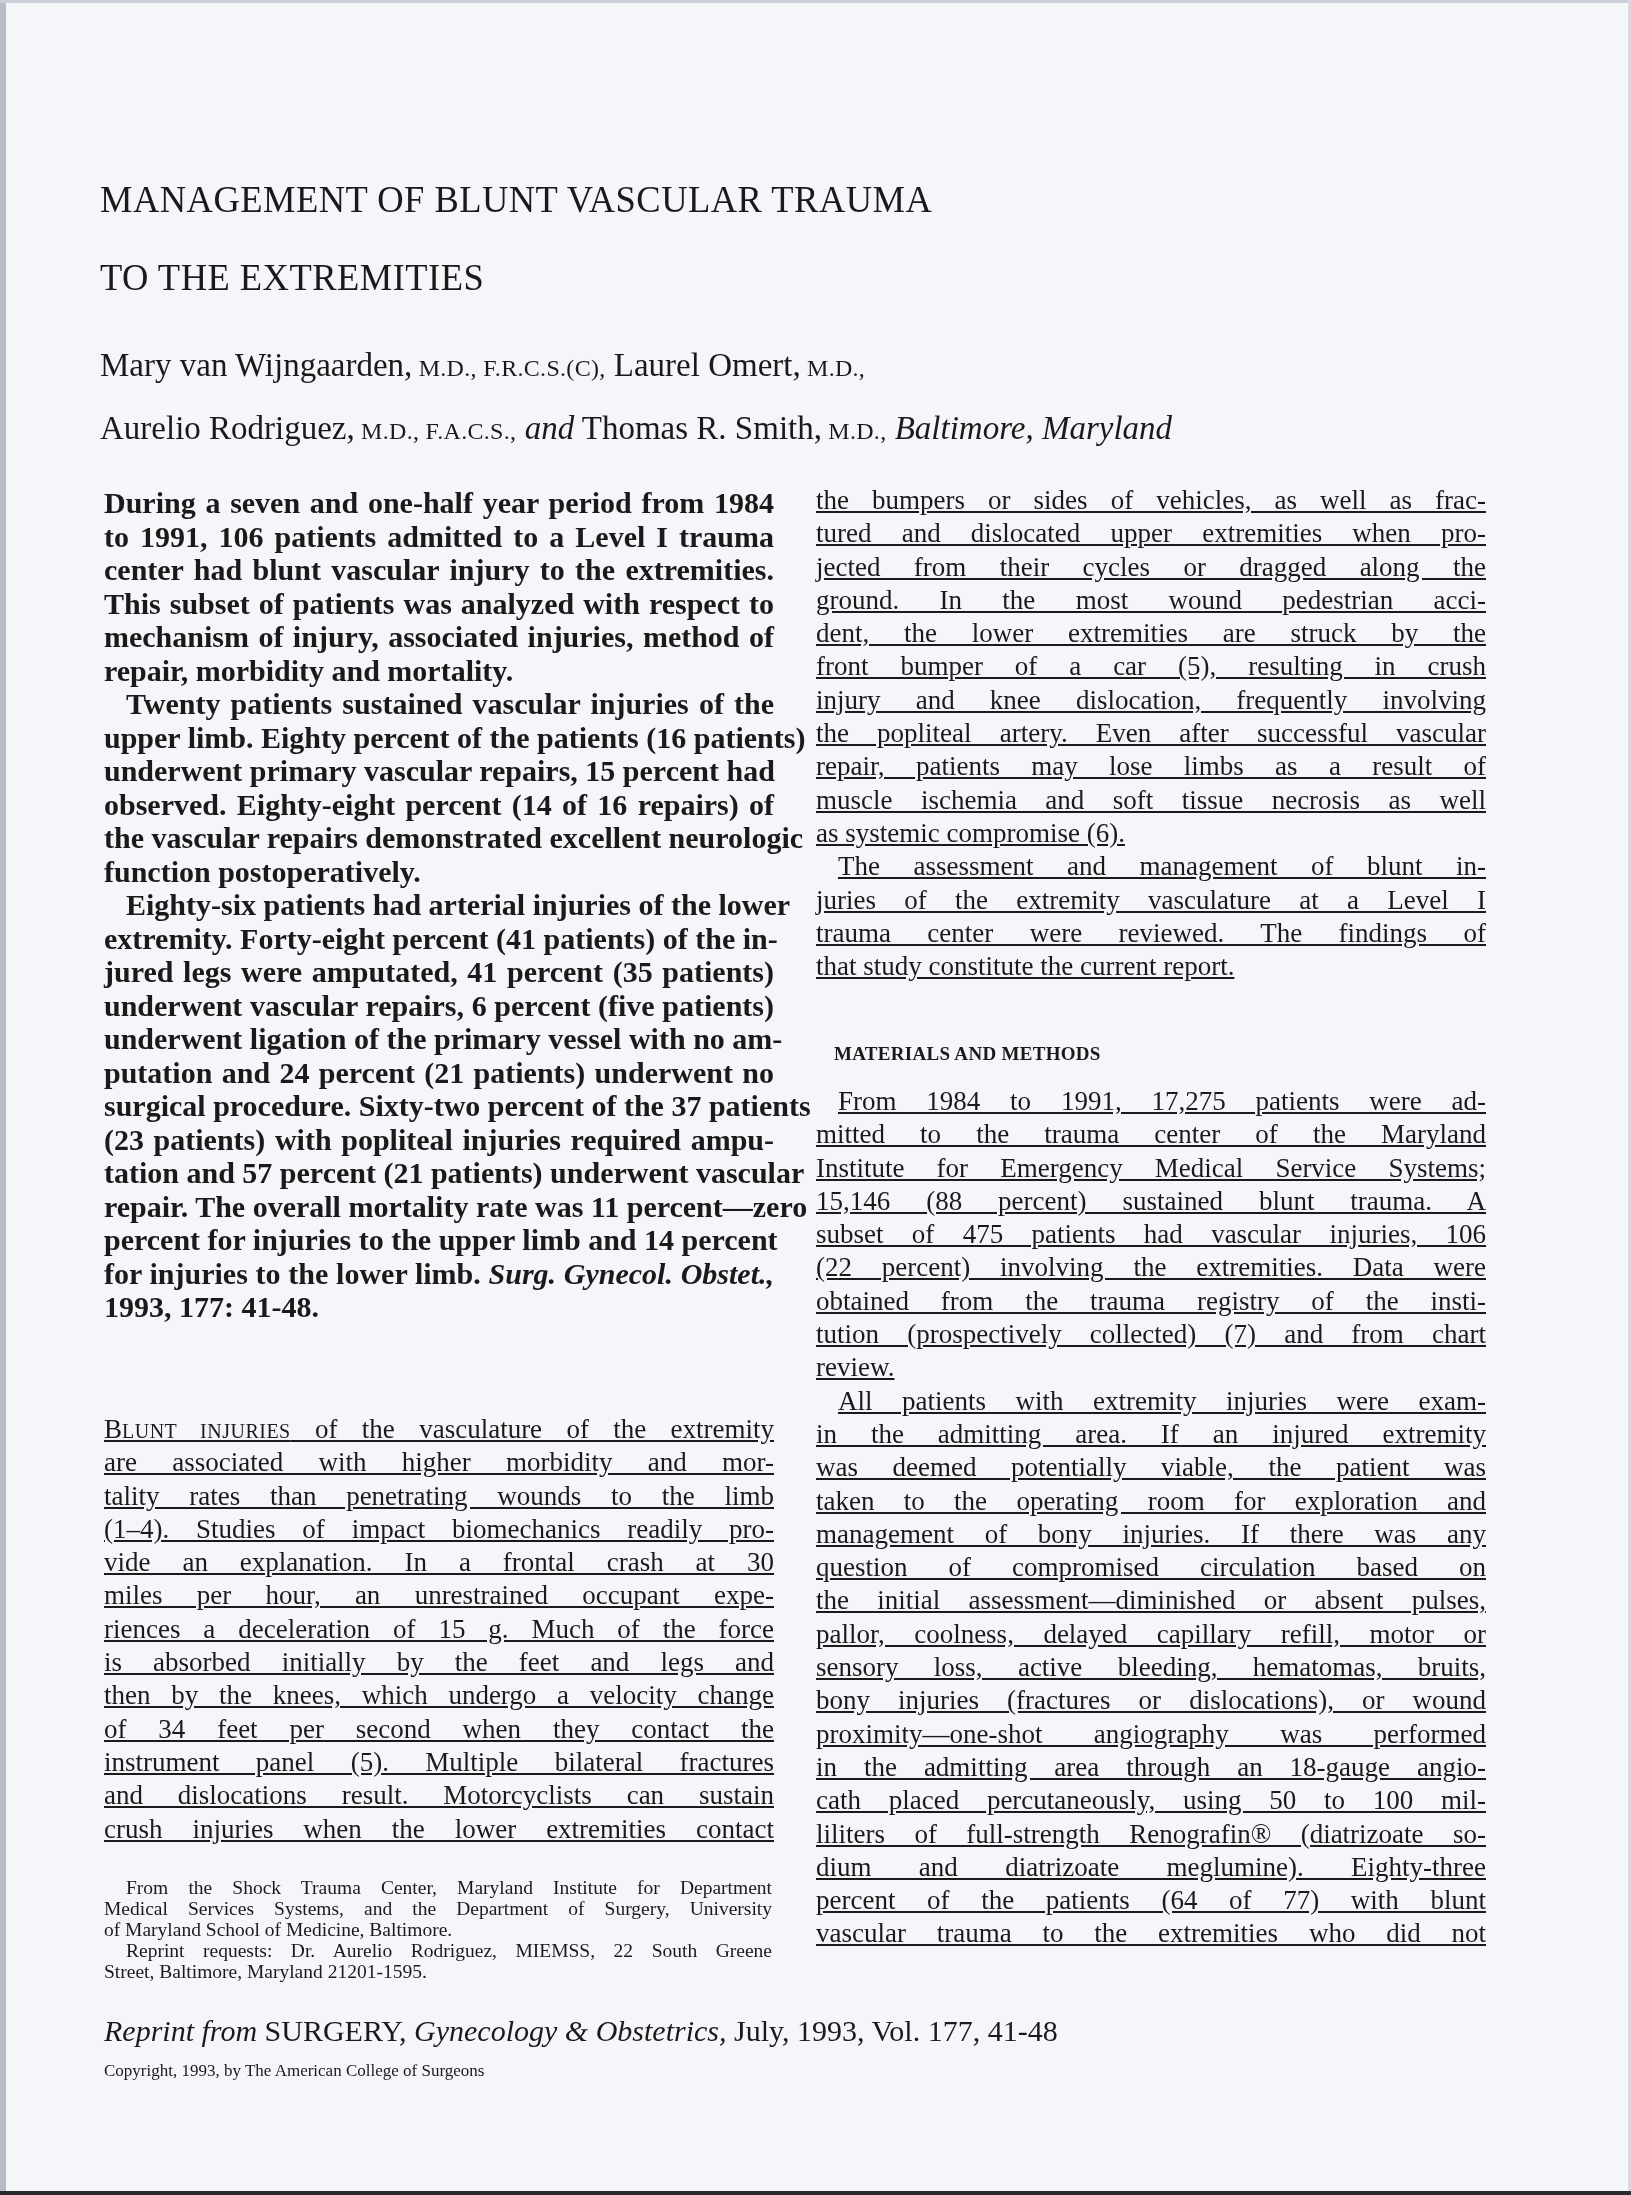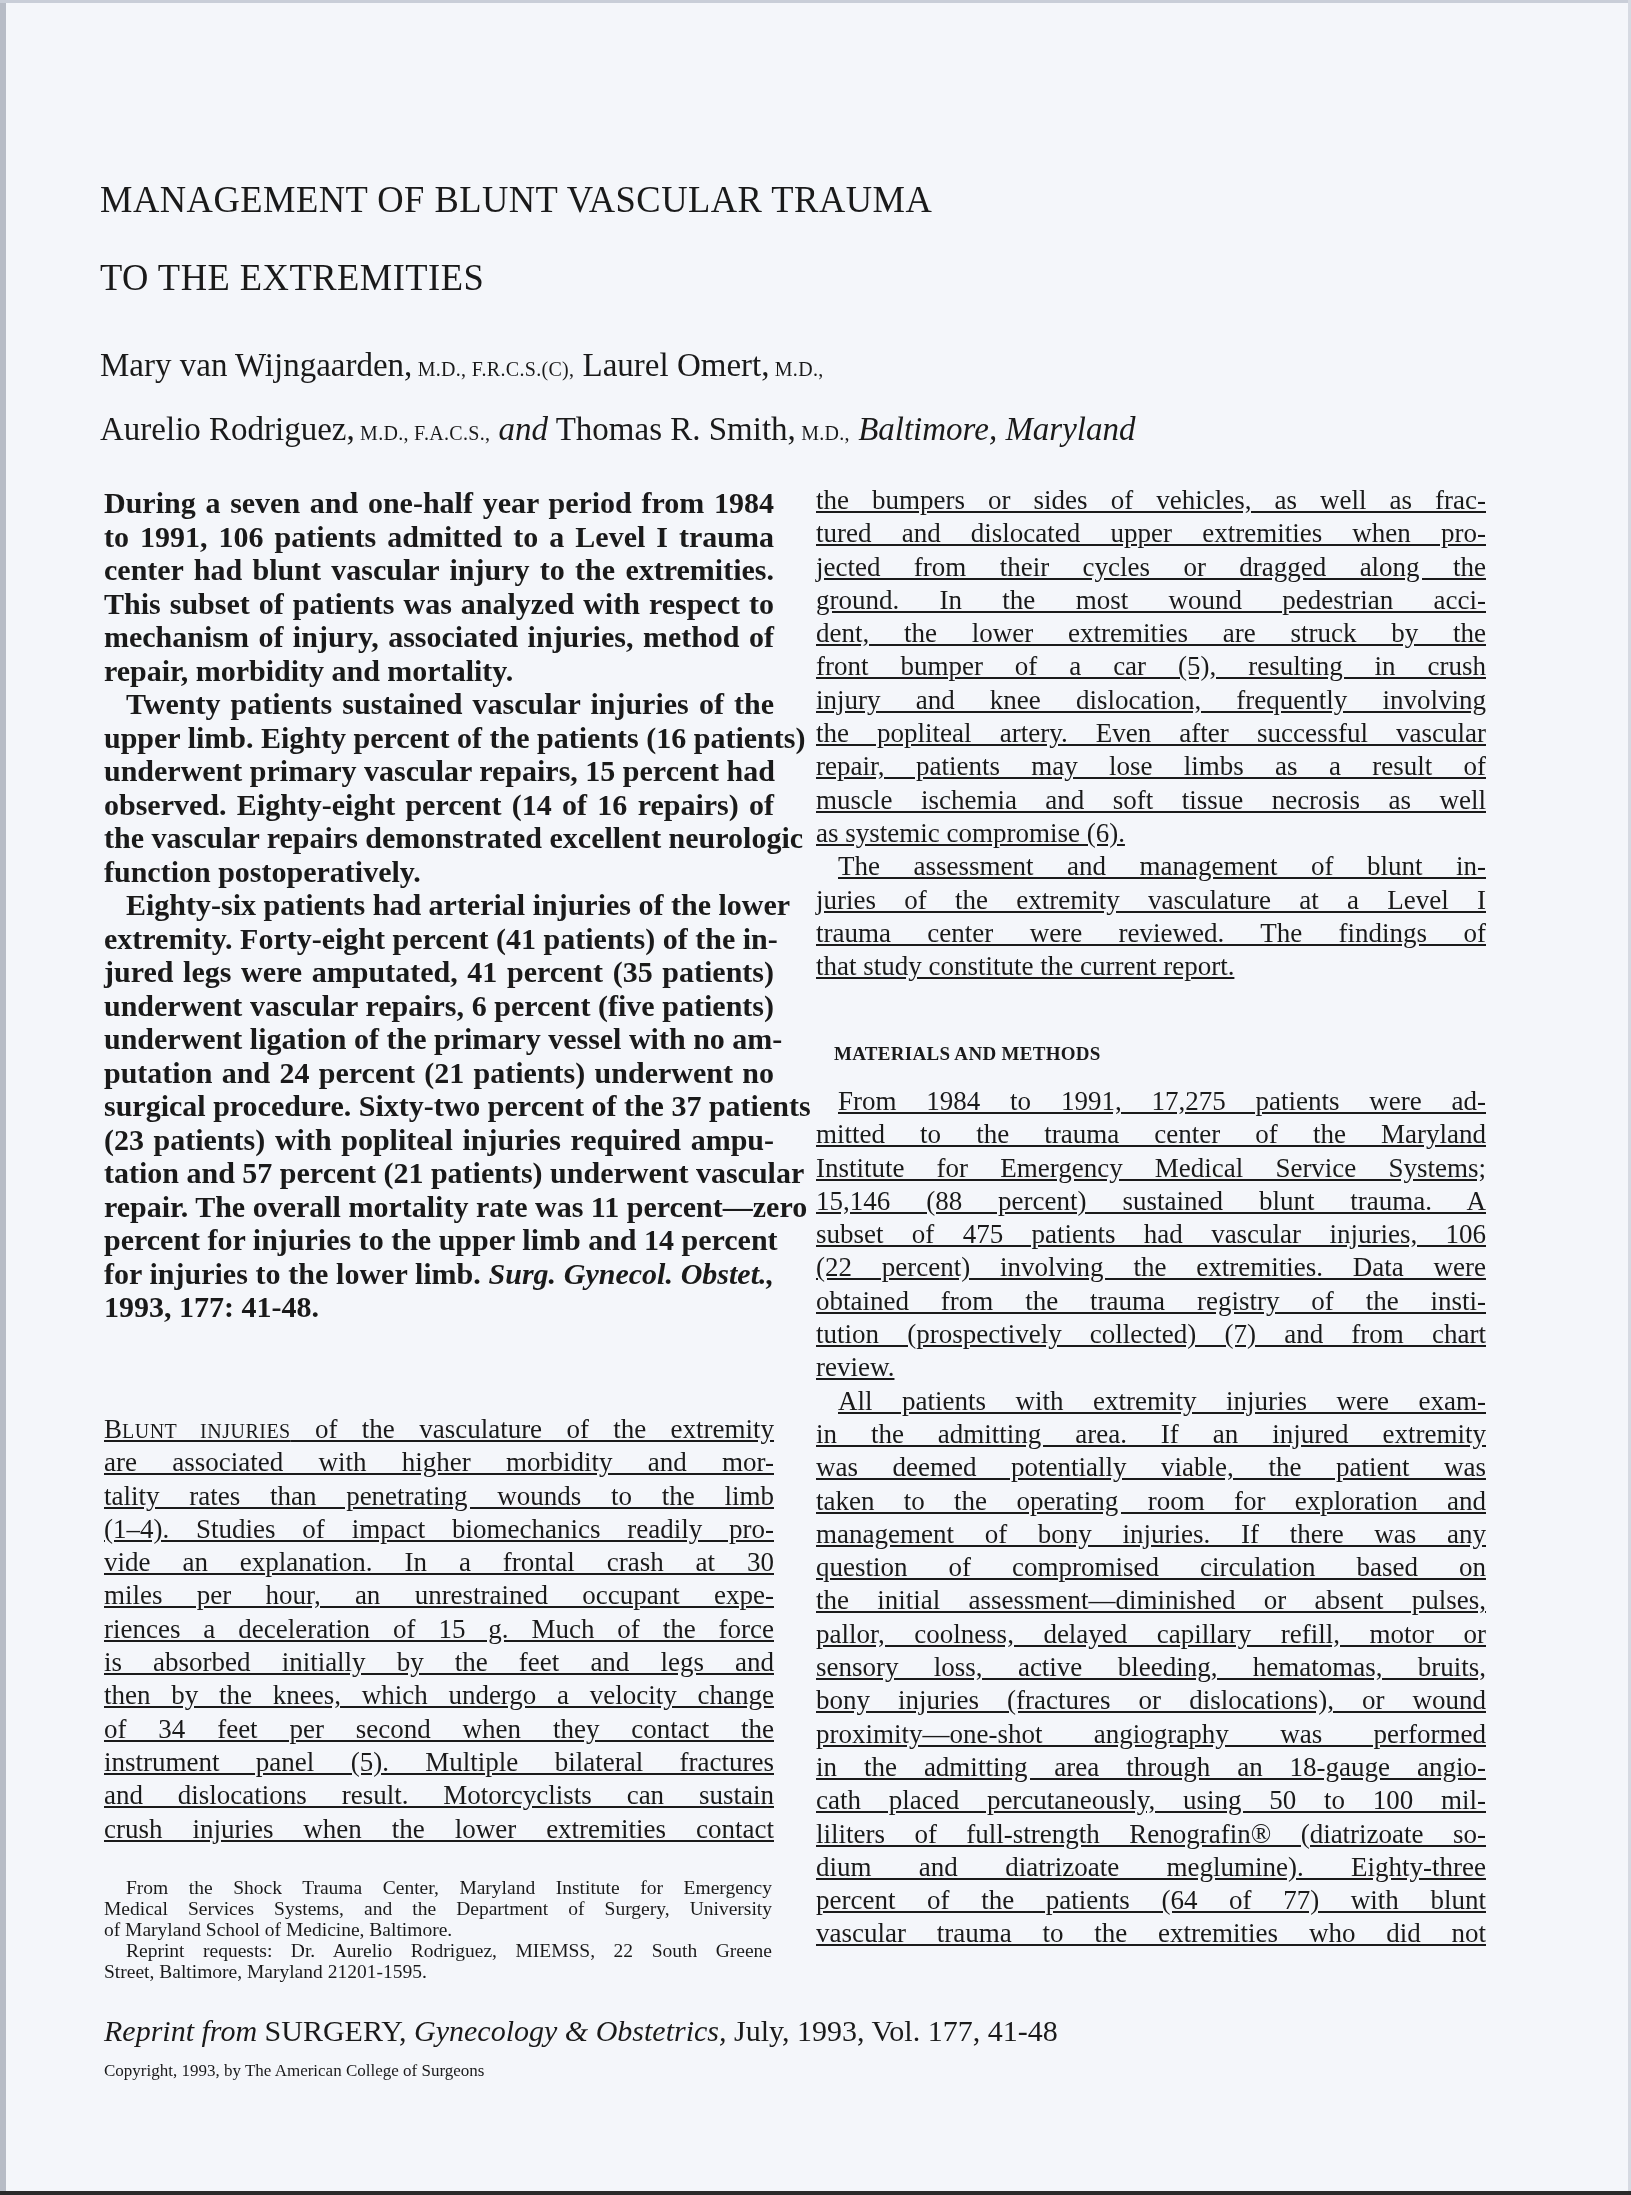--- a/index.html
+++ b/index.html
@@ -19,21 +19,21 @@
     .title {
       position: absolute; left: 100px; top: 160px;
       font-size: 38px; letter-spacing: 0.5px; font-weight: normal;
       line-height: 78px; margin: 0;
       transform: scaleX(0.96); transform-origin: left top;
     }
     .authors {
       position: absolute; left: 100px; top: 335px;
       font-size: 33px; line-height: 60px; white-space: nowrap;
     }
-    .authors .cred { font-size: 20px; letter-spacing: 0.3px; text-align: right; }
+    .authors .cred { font-size: 24px; letter-spacing: 0.3px; text-align: right; }
     .authors .it { font-style: italic; }
 
     .col { position: absolute; width: 670px; }
     .col-left { left: 104px; }
     .col-right { left: 816px; }
 
     .abstract {
       top: 486px;
       font-weight: bold; font-size: 30px; line-height: 33.5px;
     }
@@ -183,21 +183,21 @@
     <span class="line">proximity—one-shot angiography was performed</span>
     <span class="line">in the admitting area through an 18-gauge angio-</span>
     <span class="line">cath placed percutaneously, using 50 to 100 mil-</span>
     <span class="line">liliters of full-strength Renografin® (diatrizoate so-</span>
     <span class="line">dium and diatrizoate meglumine). Eighty-three</span>
     <span class="line">percent of the patients (64 of 77) with blunt</span>
     <span class="line">vascular trauma to the extremities who did not</span>
   </div>
 
 <div class="affil" id="affil">
-    <span class="line indent">From the Shock Trauma Center, Maryland Institute for Emergency</span>
+    <span class="line indent">From the Shock Trauma Center, Maryland Institute for Department</span>
     <span class="line">Medical Services Systems, and the Department of Surgery, University</span>
     <span class="line last">of Maryland School of Medicine, Baltimore.</span>
     <span class="line indent">Reprint requests: Dr. Aurelio Rodriguez, MIEMSS, 22 South Greene</span>
     <span class="line last">Street, Baltimore, Maryland 21201-1595.</span>
   </div>
 
 <div class="footer-reprint">
   <span class="it">Reprint from</span><span> SURGERY,</span><span class="it"> Gynecology &amp; Obstetrics,</span><span> July, 1993, Vol. 177, 41-48</span>
 </div>
 <div class="footer-copyright">Copyright, 1993, by The American College of Surgeons</div>

